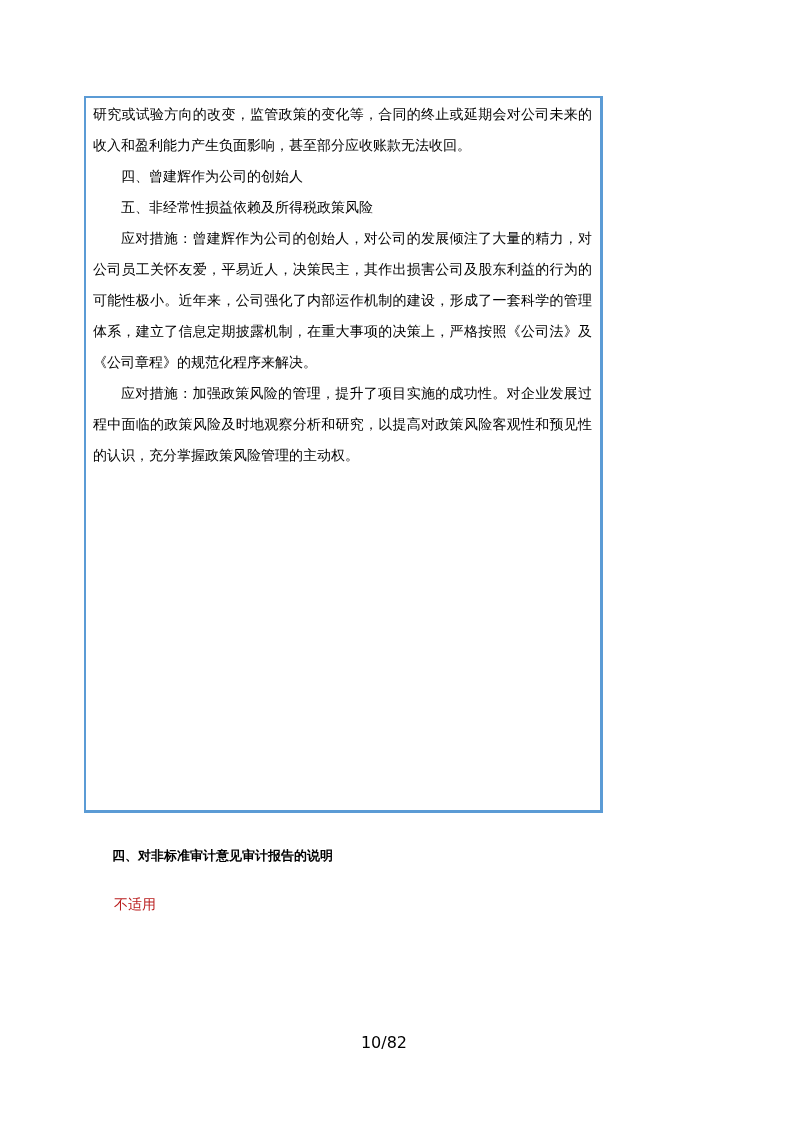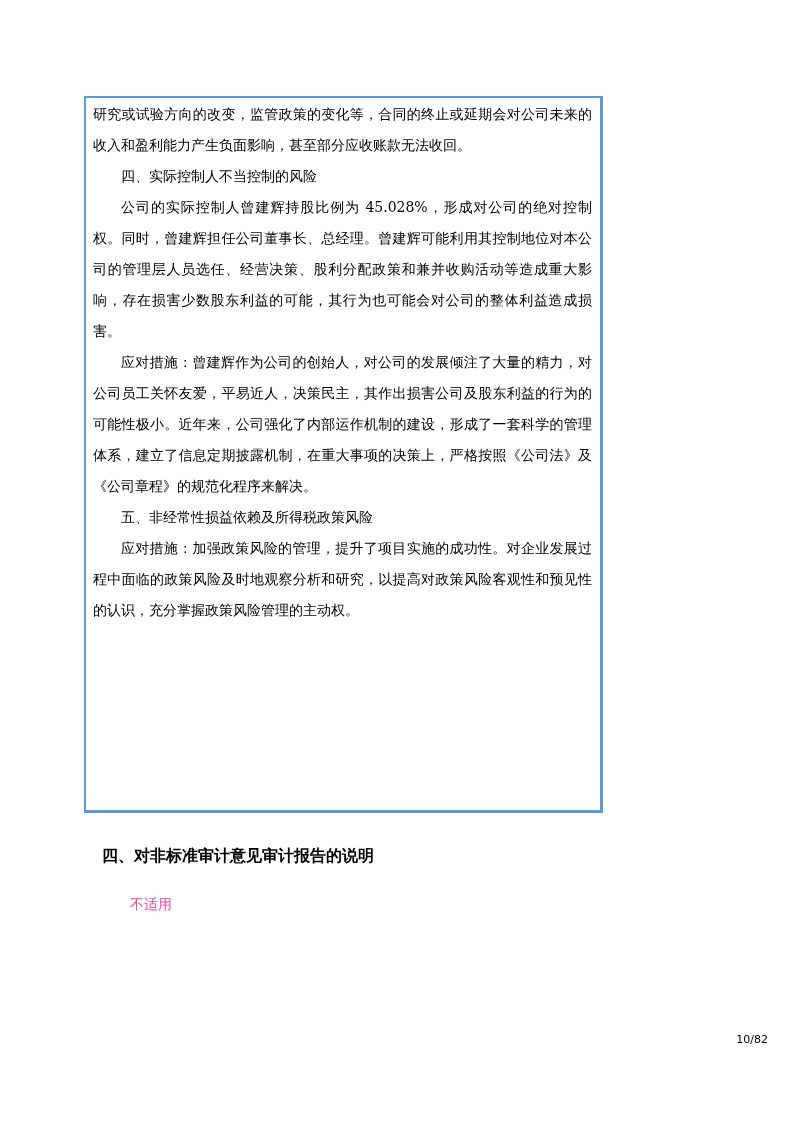--- a/index.html
+++ b/index.html
@@ -17,70 +17,70 @@
     position: absolute;
     left: 84px;
     top: 96px;
     width: 519px;
     height: 717px;
     border: 2px solid #5b9bd5;
     border-right-width: 3px;
     border-bottom-width: 3px;
     padding: 1px 8px 0 7px;
     background: #ffffff;
+    font-family: Liberation Serif, serif;
   }
   .risk-box p {
     font-size: 14px;
     line-height: 31px;
     text-align: justify;
     text-justify: inter-ideograph;
     color: #000000;
   }
   .risk-box p.indent { text-indent: 2em; }
   .doc-heading {
     position: absolute;
-    left: 102px;
+    left: 112px;
     top: 845px;
     font-family: "DejaVu Sans", "Liberation Sans", sans-serif;
     font-weight: bold;
-    font-size: 16px;
+    font-size: 13px;
     line-height: 22px;
     color: #000000;
     text-align: center;
   }
   .not-applicable {
     position: absolute;
-    left: 130px;
+    left: 114px;
     top: 893px;
     font-size: 14px;
     line-height: 22px;
-    color: #ec4899;
+    color: #b91c1c;
   }
   .page-footer {
     position: absolute;
     left: 0;
     top: 1033px;
     width: 768px;
-    text-align: right;
+    text-align: center;
     font-family: "DejaVu Sans", "Liberation Sans", sans-serif;
-    font-size: 11px;
+    font-size: 16px;
     color: #000000;
   }
 </style>
 </head>
 <body>
 
 <div class="page">
 
   <div class="risk-box">
     <p class="noindent">研究或试验方向的改变，监管政策的变化等，合同的终止或延期会对公司未来的收入和盈利能力产生负面影响，甚至部分应收账款无法收回。</p>
-    <p class="indent">四、实际控制人不当控制的风险</p>
-    <p class="indent">公司的实际控制人曾建辉持股比例为 45.028%，形成对公司的绝对控制权。同时，曾建辉担任公司董事长、总经理。曾建辉可能利用其控制地位对本公司的管理层人员选任、经营决策、股利分配政策和兼并收购活动等造成重大影响，存在损害少数股东利益的可能，其行为也可能会对公司的整体利益造成损害。</p>
+    <p class="indent">四、曾建辉作为公司的创始人</p>
+    <p class="indent">五、非经常性损益依赖及所得税政策风险</p>
     <p class="indent">应对措施：曾建辉作为公司的创始人，对公司的发展倾注了大量的精力，对公司员工关怀友爱，平易近人，决策民主，其作出损害公司及股东利益的行为的可能性极小。近年来，公司强化了内部运作机制的建设，形成了一套科学的管理体系，建立了信息定期披露机制，在重大事项的决策上，严格按照《公司法》及《公司章程》的规范化程序来解决。</p>
-    <p class="indent">五、非经常性损益依赖及所得税政策风险</p>
     <p class="indent">应对措施：加强政策风险的管理，提升了项目实施的成功性。对企业发展过程中面临的政策风险及时地观察分析和研究，以提高对政策风险客观性和预见性的认识，充分掌握政策风险管理的主动权。</p>
   </div>
 
   <div class="doc-heading">四、对非标准审计意见审计报告的说明</div>
 
   <div class="not-applicable">不适用</div>
 
   <div class="page-footer">10/82</div>
 
 </div>

